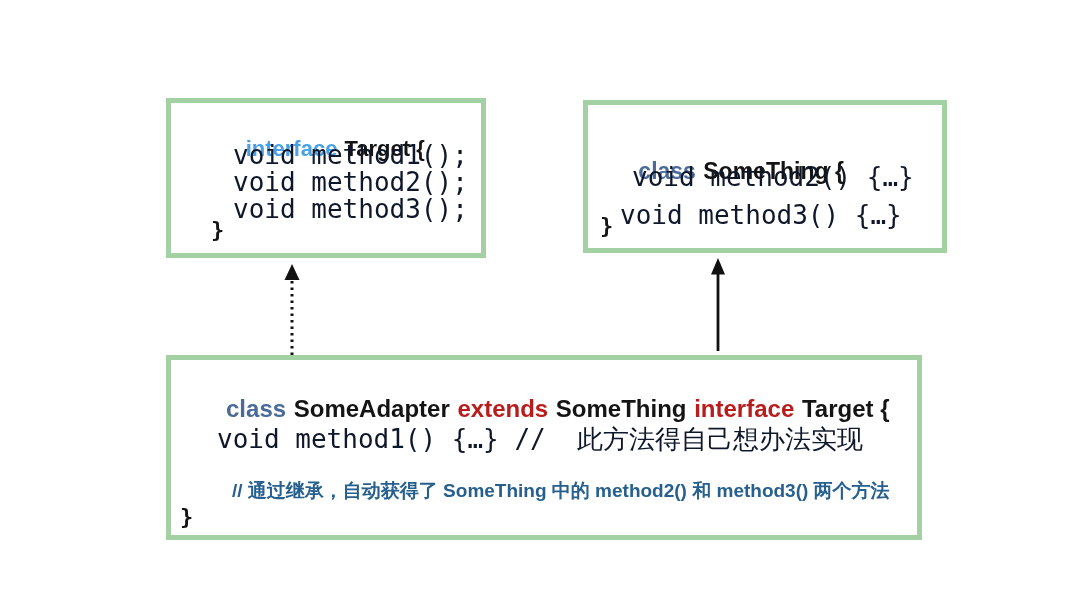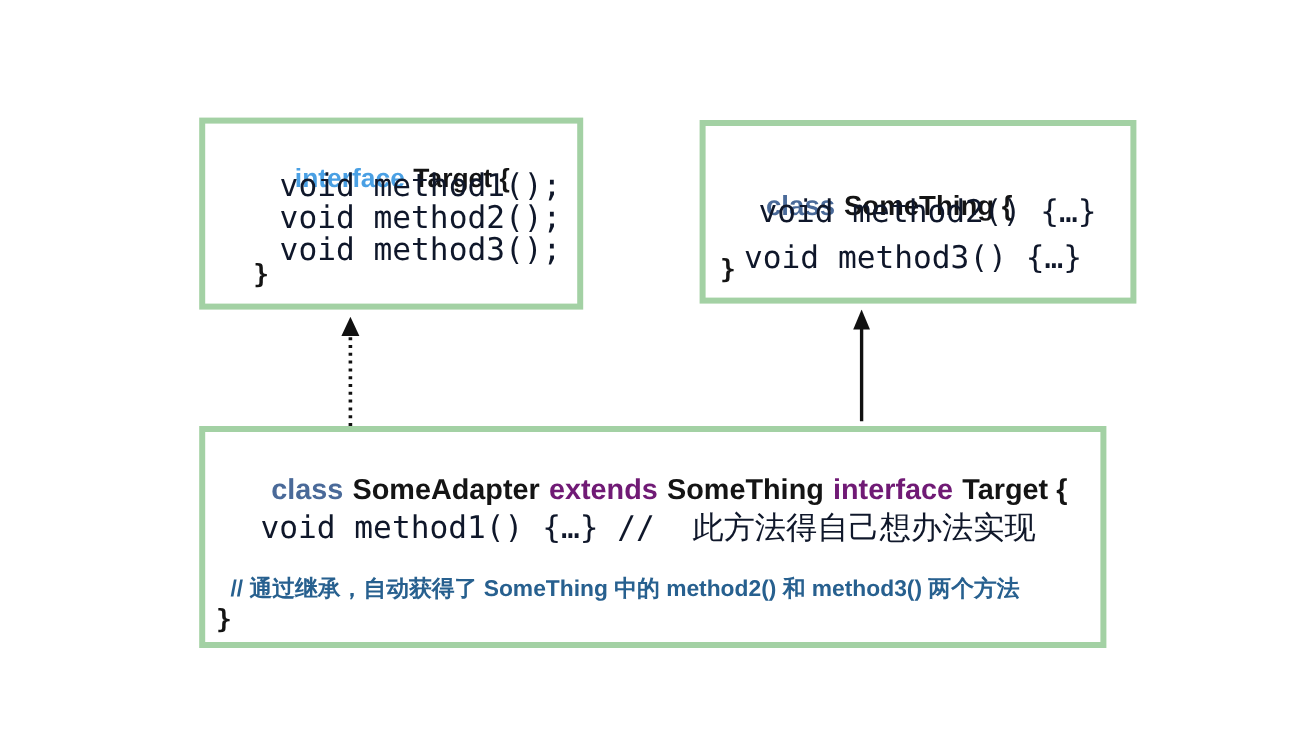--- a/index.html
+++ b/index.html
@@ -28,36 +28,37 @@
   }
   .box-target   { left: 166px; top:  98px; width: 320px; height: 160px; }
   .box-something{ left: 583px; top: 100px; width: 364px; height: 153px; }
   .box-adapter  { left: 166px; top: 355px; width: 756px; height: 185px; }
   .line { position: absolute; white-space: pre; }
   .hdr  { font-weight: 700; color: #141414; }
   .hdr .tok + .tok { margin-left: 0.32em; }
   .tok { display: inline-block; }
   .kw-interface { color: #4AA0E4; }
   .kw-class     { color: #4A6A99; }
-  .kw-blue      { color: #701a75; }
+  .kw-blue      { color: #b91c1c; }
   .code {
     font-family: "DejaVu Sans Mono", monospace;
     font-size: 26px;
     color: #0f172a;
   }
   .brace {
     font-family: "DejaVu Sans Mono", monospace;
     font-size: 22px;
     font-weight: 700;
     color: #141414;
   }
   .comment-blue {
     font-weight: 700;
     font-size: 19px;
     color: #27608F;
+    margin-left: 40px;
   }
   .fs22 { font-size: 22px; }
   .fs23 { font-size: 23px; }
   .fs24 { font-size: 24px; }
   .arrow { position: absolute; }
 </style>
 </head>
 <body>
 
 <div class="page">

